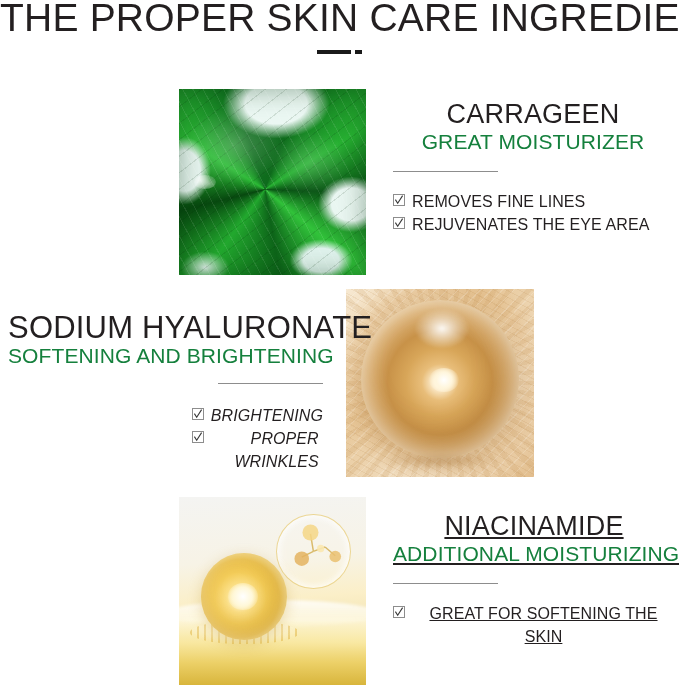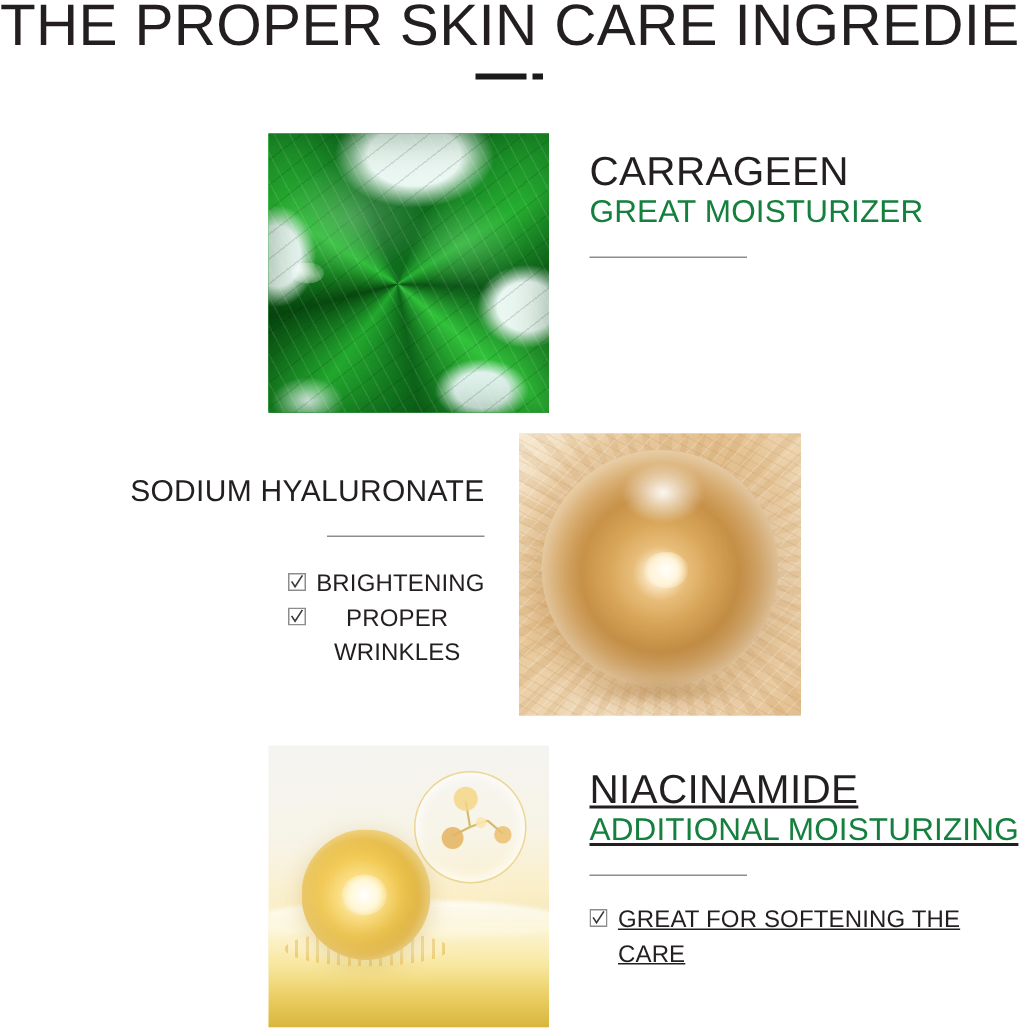--- a/index.html
+++ b/index.html
@@ -56,21 +56,21 @@
   }
 
   
   .section { position: absolute; }
 
   .photo {
     position: absolute;
     overflow: hidden;
   }
 
-  .copy { position: absolute; }
+  .copy { position: absolute; text-align: center; }
 
   .heading {
     font-size: 27px;
     font-weight: 300;
     line-height: 30px;
     letter-spacing: 0.2px;
     white-space: nowrap;
     color: #231f20;
   }
   .subheading {
@@ -109,21 +109,21 @@
     height: 12px;
     margin-top: 4px;
     position: relative;
   }
   .cbox svg { display: block; }
   .btext { display: block; }
 
   
   .align-right { text-align: right; }
   .align-right .divider { margin-left: auto; }
-  .align-right .bullets { display: inline-block; text-align: center; }
+  .align-right .bullets { display: inline-block; text-align: right; font-style: italic; }
 
   
   #photo-leaves {
     left: 179px; top: 89px; width: 187px; height: 186px;
     background-color: #17a02b;
     background-image:
       radial-gradient(ellipse 46% 30% at 52% 8%, #eaf7f2 0%, #eaf7f2 36%, rgba(234,247,242,0) 62%),
       radial-gradient(ellipse 20% 26% at 3% 44%, #e6f4ef 0%, #e6f4ef 42%, rgba(230,244,239,0) 70%),
       radial-gradient(ellipse 26% 22% at 92% 62%, #e9f6f1 0%, #e9f6f1 40%, rgba(233,246,241,0) 68%),
       radial-gradient(ellipse 24% 16% at 76% 92%, #dff2ec 0%, #dff2ec 40%, rgba(223,242,236,0) 70%),
@@ -265,21 +265,21 @@
   }
   #photo-oil .mol {
     position: absolute; inset: 0;
   }
 
   
   #sec1-copy { left: 393px; top: 99px; width: 280px; }
   #sec2-copy { left: 8px;  top: 313px; width: 315px; }
   #sec3-copy { left: 393px; top: 511px; width: 282px; text-decoration: underline; }
 
-  #sec2-copy .heading   { font-size: 20px; }
+  #sec2-copy .heading   { font-size: 31px; }
   #sec2-copy .subheading{ font-size: 21px; }
   #sec2-copy .divider   { width: 105px; margin-top: 14px; margin-bottom: 20px; }
   #sec2-copy .bullets   { margin-right: 0; }
 </style>
 </head>
 <body>
 
 <div class="title">THE PROPER SKIN CARE INGREDIENTS</div>
 
 <div class="title-rule-wrap">
@@ -291,36 +291,57 @@
   <div class="photo" id="photo-leaves">
     <div class="veins"></div>
     <div class="gloss"></div>
     <div class="drops"></div>
   </div>
 
   <div class="copy" id="sec1-copy">
     <div class="heading">CARRAGEEN</div>
     <div class="subheading">GREAT MOISTURIZER</div>
     <div class="divider"></div>
+    <ul class="bullets">
+      <li class="bullet">
+        <span class="cbox">
+          <svg width="12" height="12" viewBox="0 0 12 12">
+            <rect x="0.5" y="0.5" width="11" height="11" fill="none" stroke="#8d8d8d" stroke-width="1"></rect>
+            <path d="M2.4 5.6 L4.7 9.2 L9.6 1.6" fill="none" stroke="#3a3a3a" stroke-width="1.1"></path>
+          </svg>
+        </span>
+        <span class="btext">REMOVES FINE LINES</span>
+      </li>
+      <li class="bullet">
+        <span class="cbox">
+          <svg width="12" height="12" viewBox="0 0 12 12">
+            <rect x="0.5" y="0.5" width="11" height="11" fill="none" stroke="#8d8d8d" stroke-width="1"></rect>
+            <path d="M2.4 5.6 L4.7 9.2 L9.6 1.6" fill="none" stroke="#3a3a3a" stroke-width="1.1"></path>
+          </svg>
+        </span>
+        <span class="btext">REJUVENATES THE EYE AREA</span>
+      </li>
+    </ul>
   </div>
 </div>
 
 <div class="section">
 
   <div class="photo" id="photo-amber">
     <div class="bg-tex"></div>
     <div class="ball"></div>
     <div class="ball-rim"></div>
     <div class="ball-hl"></div>
     <div class="core"></div>
     <div class="ball-shadow"></div>
   </div>
 
   <div class="copy align-right" id="sec2-copy">
     <div class="heading">SODIUM HYALURONATE</div>
+    <div class="subheading">SOFTENING AND BRIGHTENING</div>
     <div class="divider"></div>
     <ul class="bullets">
       <li class="bullet">
         <span class="cbox">
           <svg width="12" height="12" viewBox="0 0 12 12">
             <rect x="0.5" y="0.5" width="11" height="11" fill="none" stroke="#8d8d8d" stroke-width="1"></rect>
             <path d="M2.4 5.6 L4.7 9.2 L9.6 1.6" fill="none" stroke="#3a3a3a" stroke-width="1.1"></path>
           </svg>
         </span>
         <span class="btext">BRIGHTENING</span>
@@ -365,17 +386,17 @@
     <div class="subheading">ADDITIONAL MOISTURIZING</div>
     <div class="divider"></div>
     <ul class="bullets">
       <li class="bullet">
         <span class="cbox">
           <svg width="12" height="12" viewBox="0 0 12 12">
             <rect x="0.5" y="0.5" width="11" height="11" fill="none" stroke="#8d8d8d" stroke-width="1"></rect>
             <path d="M2.4 5.6 L4.7 9.2 L9.6 1.6" fill="none" stroke="#3a3a3a" stroke-width="1.1"></path>
           </svg>
         </span>
-        <span class="btext">GREAT FOR SOFTENING THE CARE</span>
+        <span class="btext">GREAT FOR SOFTENING THE SKIN</span>
       </li>
     </ul>
   </div>
 </div>
 
 </body></html>

